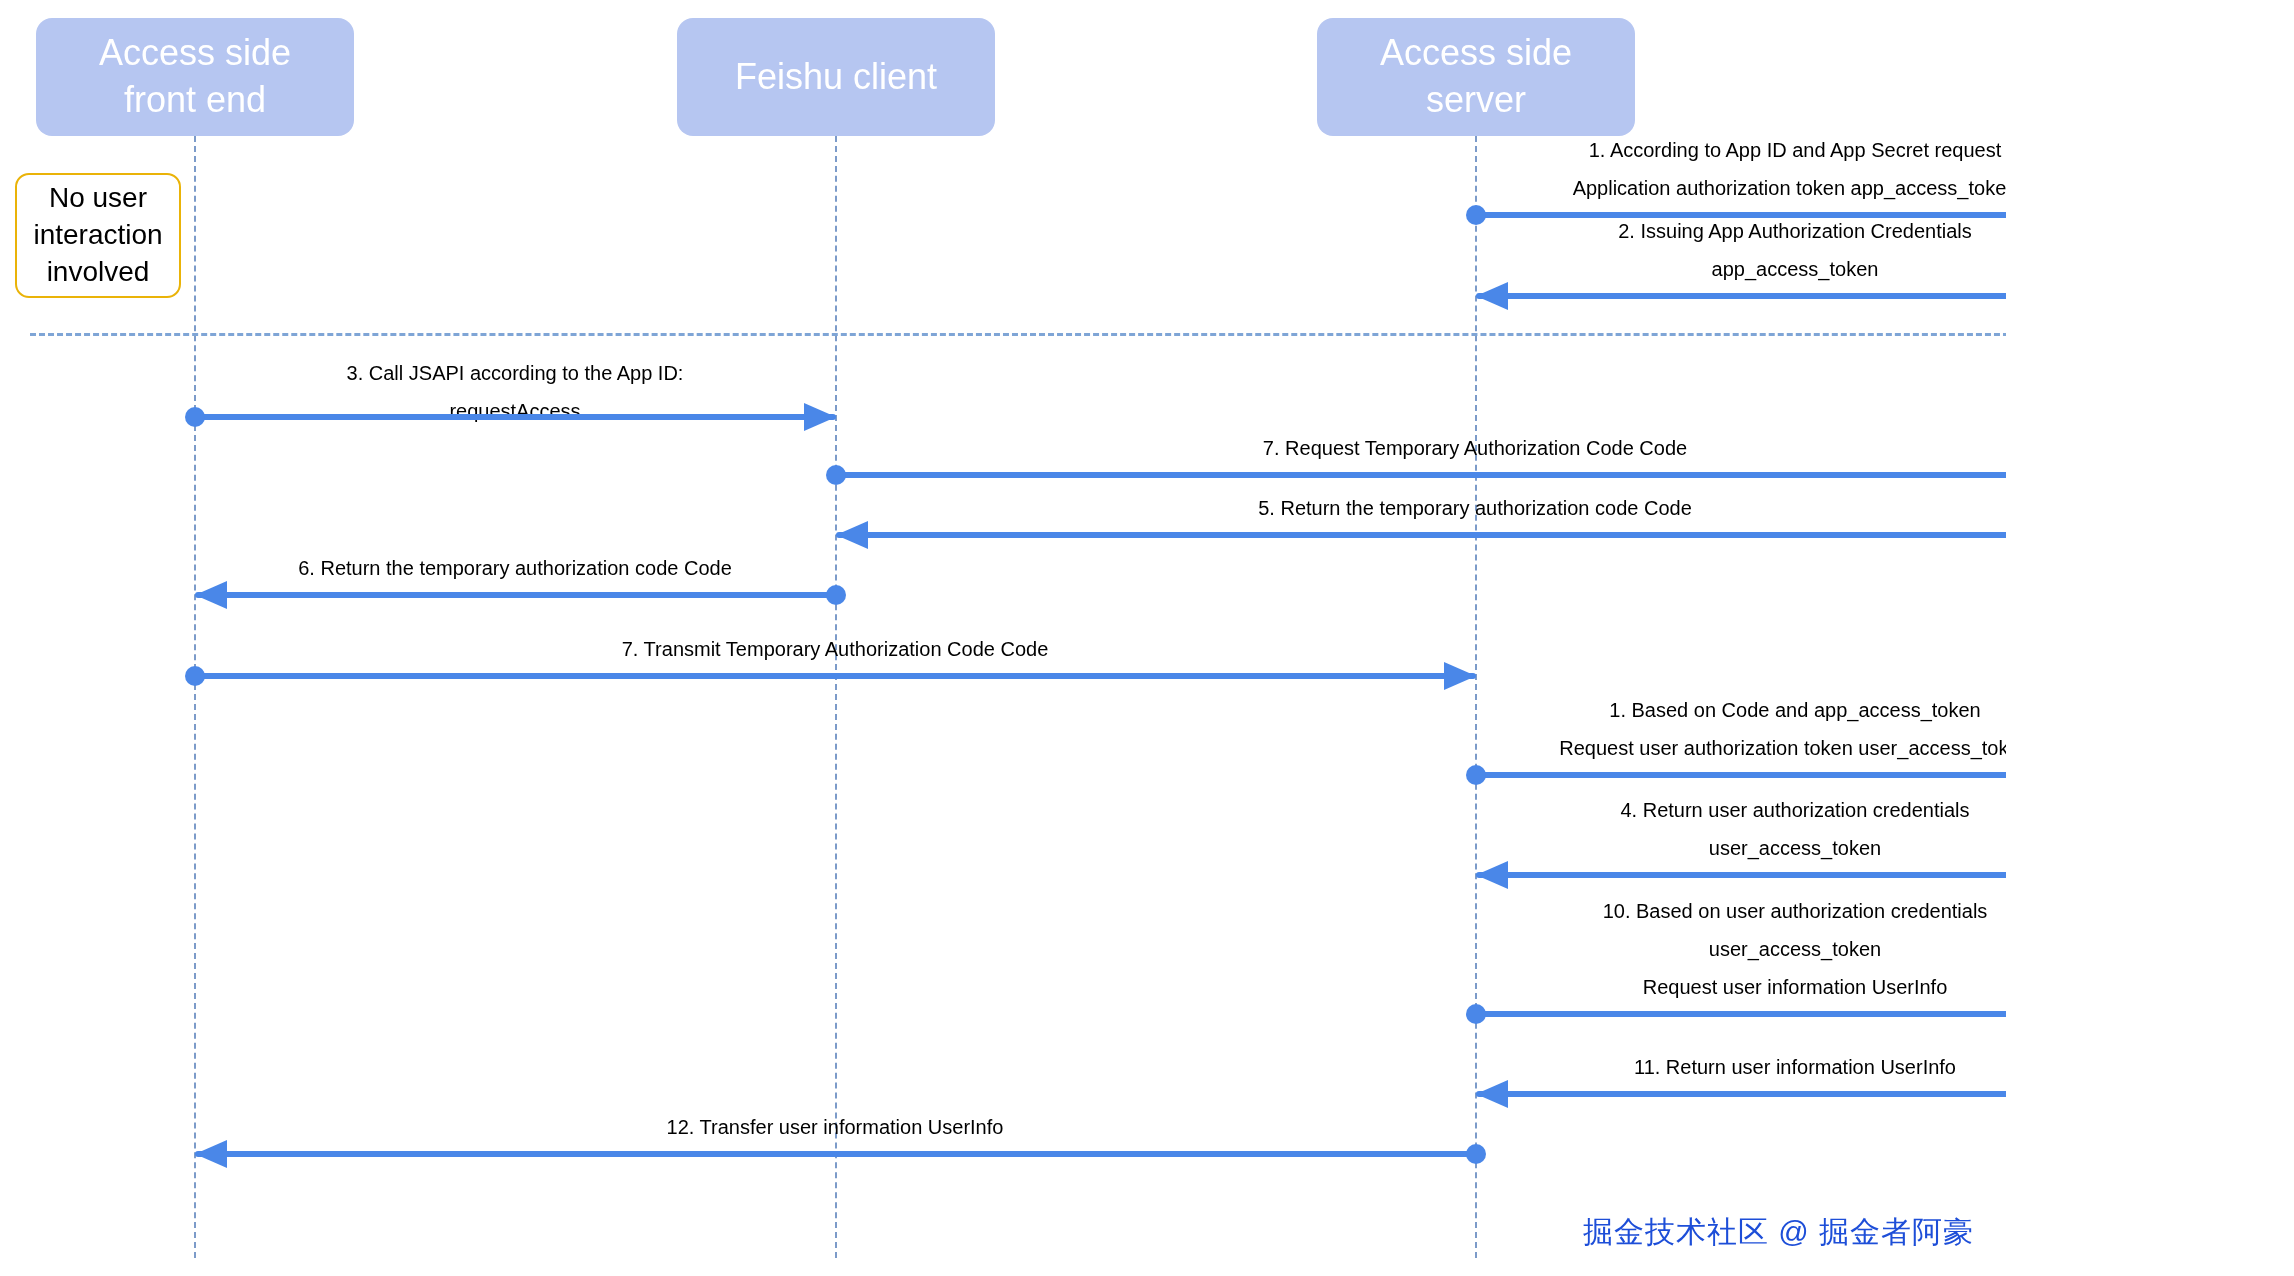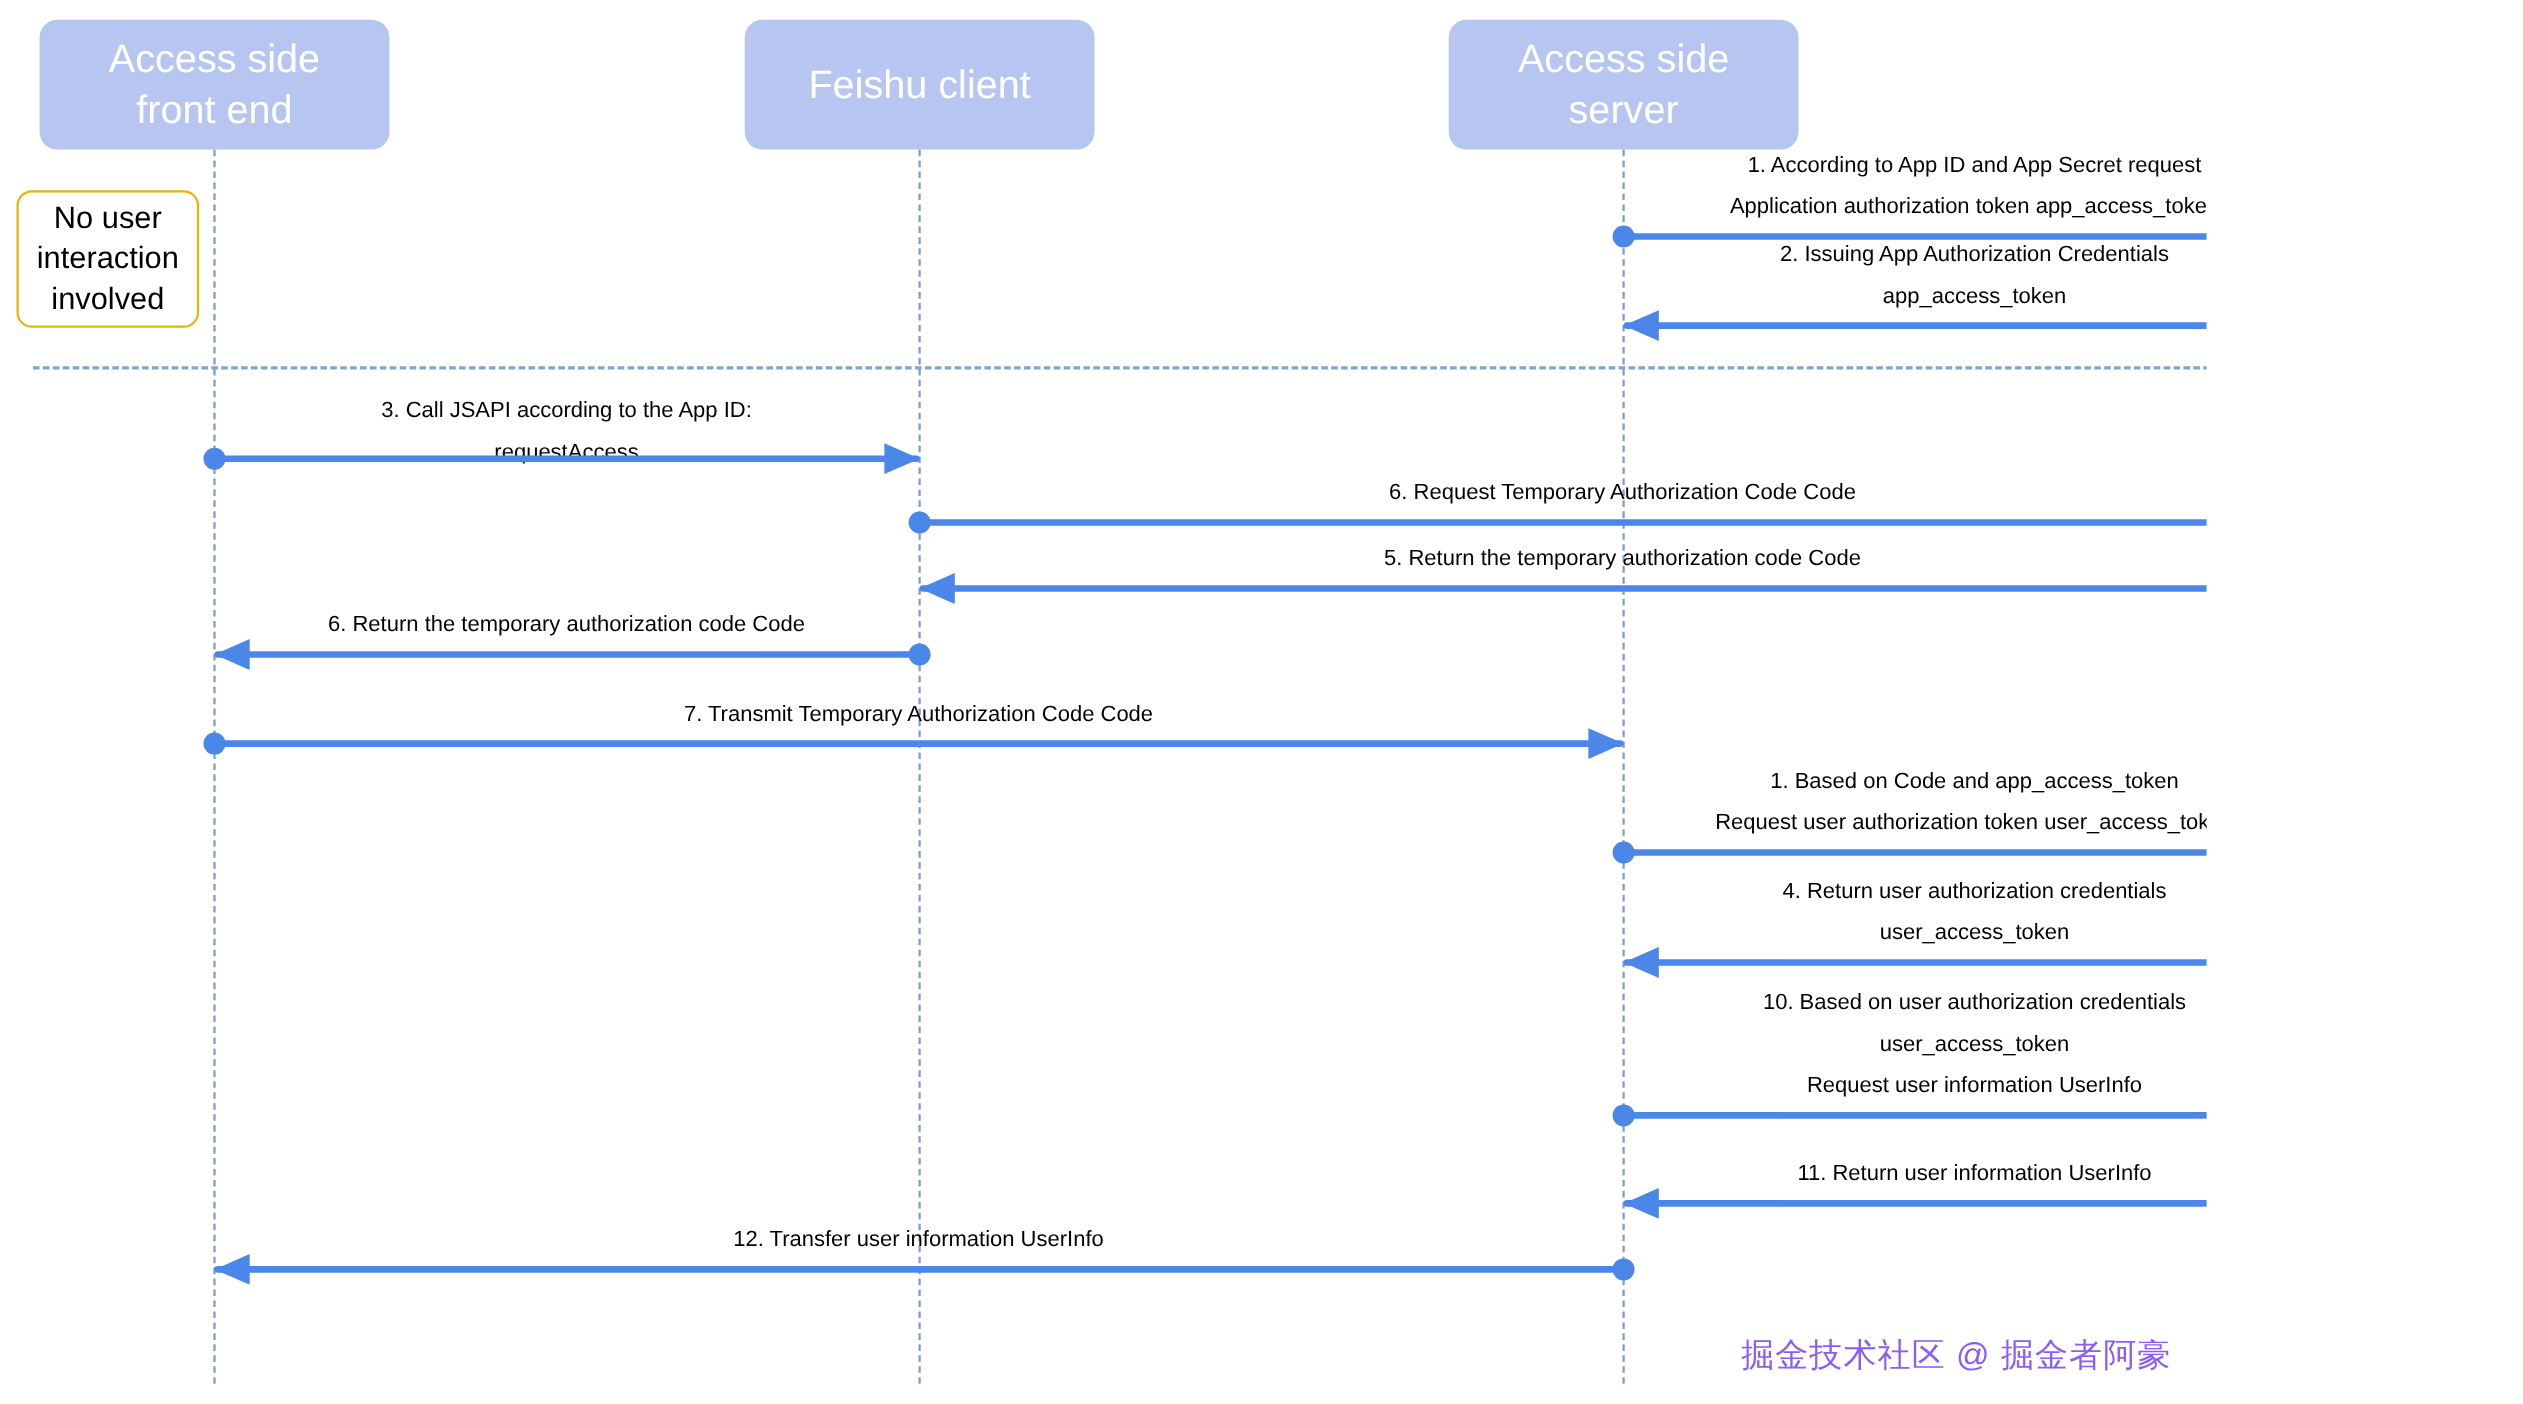--- a/index.html
+++ b/index.html
@@ -105,21 +105,21 @@
     width: 0; height: 0;
     border-top: 14px solid transparent;
     border-bottom: 14px solid transparent;
     border-right: 32px solid var(--arrow);
   }
   .watermark {
     position: absolute;
     right: 32px;
     top: 1212px;
     font-size: 30px;
-    color: #8b5cf6;
+    color: #1d4ed8;
     text-shadow: 2px 2px 1px rgba(255,255,255,0.85);
     letter-spacing: 1px;
   }
 </style>
 </head>
 <body>
 
 <div class="canvas">
 
   <div class="lifeline" style="left:194px"></div>
@@ -157,21 +157,21 @@
 
   <div>
     <div class="msg-text" style="left:515px; top:430px">3. Call JSAPI according to the App ID:
 requestAccess</div>
     <div class="msg-line" style="left:195px; top:414px; width:641px"></div>
     <div class="dot" style="left:185px; top:407px"></div>
     <div class="head-right" style="left:804px; top:403px"></div>
   </div>
 
   <div>
-    <div class="msg-text" style="left:1475px; top:467px">6. Request Temporary Authorization Code Code</div>
+    <div class="msg-text" style="left:1475px; top:467px">7. Request Temporary Authorization Code Code</div>
     <div class="msg-line" style="left:836px; top:472px; width:1278px"></div>
     <div class="dot" style="left:826px; top:465px"></div>
     <div class="head-right" style="left:2082px; top:461px"></div>
   </div>
 
   <div>
     <div class="msg-text" style="left:1475px; top:527px">5. Return the temporary authorization code Code</div>
     <div class="msg-line" style="left:836px; top:532px; width:1278px"></div>
     <div class="dot" style="left:2103px; top:525px"></div>
     <div class="head-left" style="left:836px; top:521px"></div>

